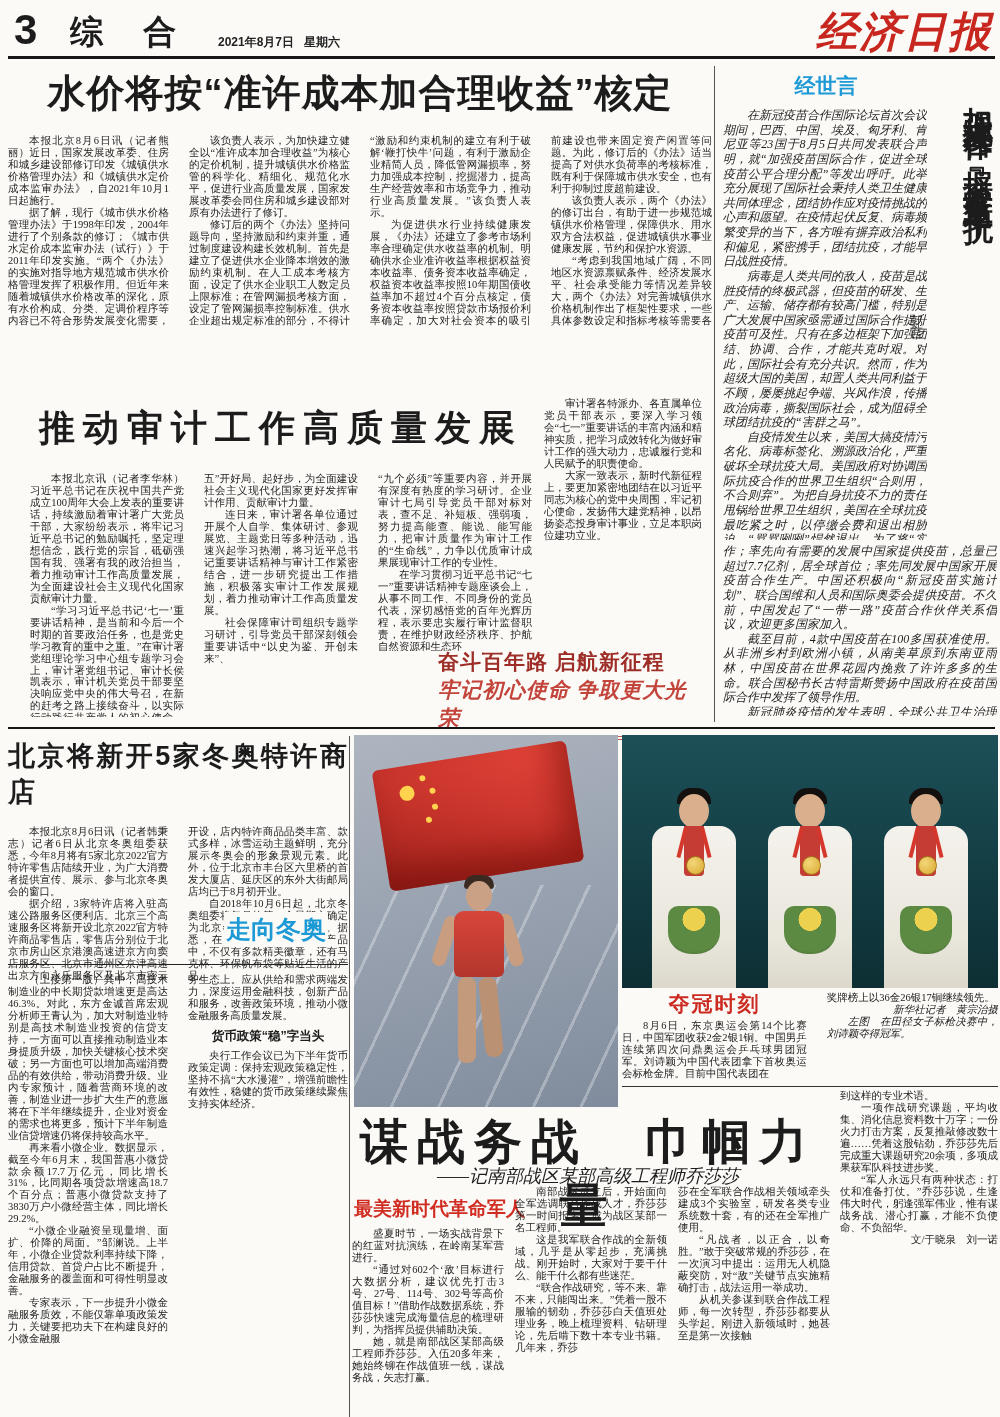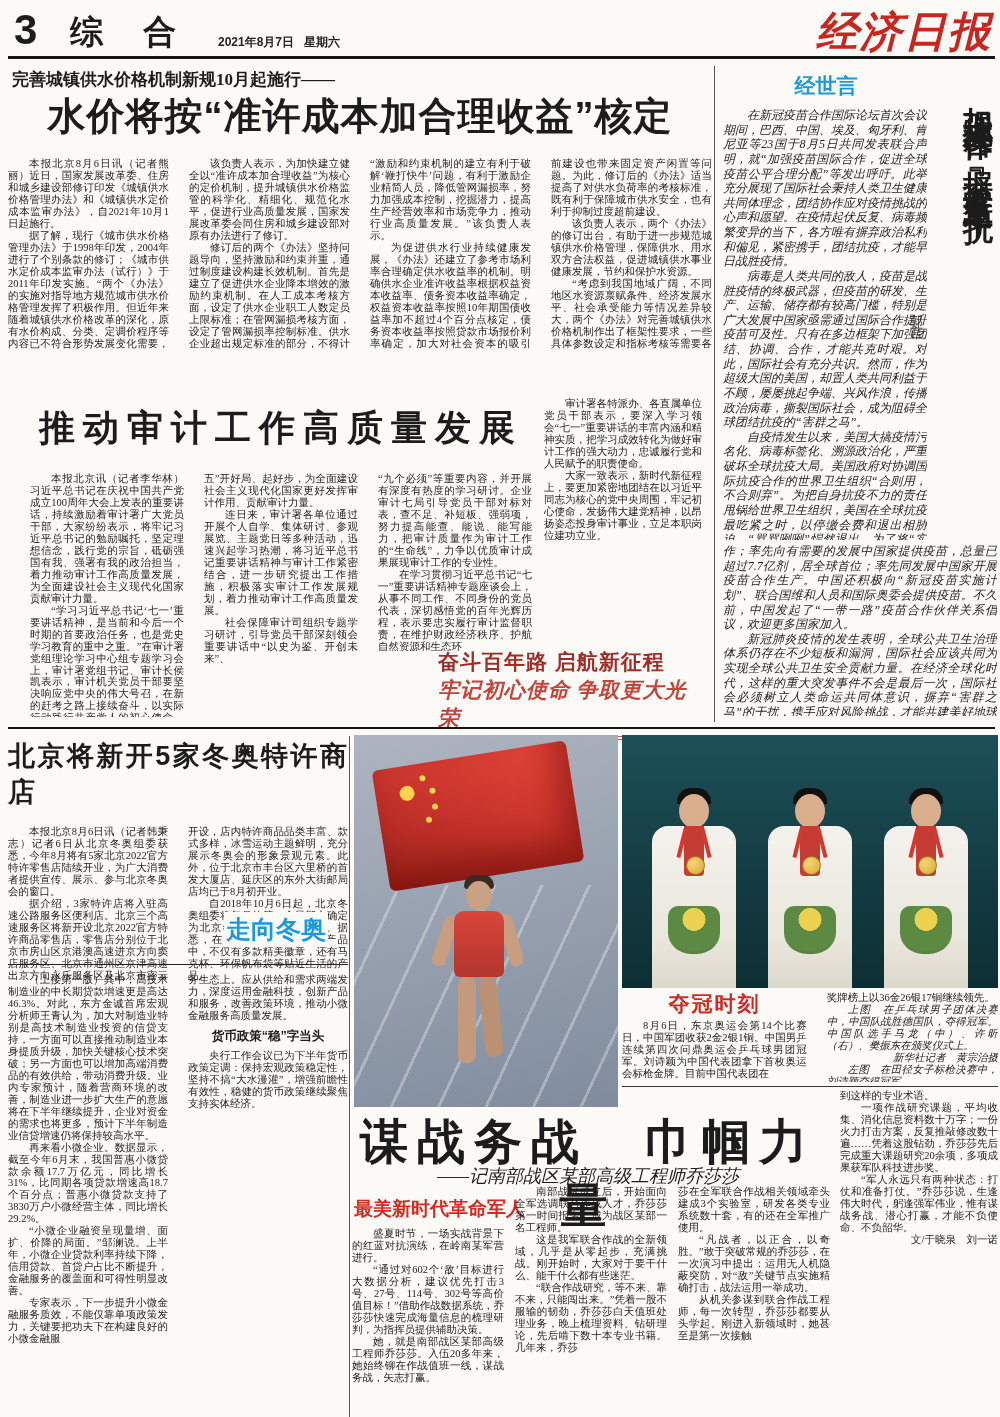--- a/index.html
+++ b/index.html
@@ -113,21 +113,20 @@
   <div class="abs pagenum">3</div>
   <div class="abs section">综 合</div>
   <div class="abs dateline">
     <span>2021年8月7日</span>&nbsp;&nbsp;
     <span>星期六</span>
   </div>
   <div class="abs brand">经济日报</div>
   <div class="abs rule rule-mast"></div>
 
   <div class="abs water">
-    <div class="eyebrow">完善城镇供水价格机制新规10月起施行——</div>
     <div class="water-headline">水价将按“准许成本加合理收益”核定</div>
     <div class="cols bodytext">
       <div class="c">
           <p>本报北京8月6日讯（记者熊丽）近日，国家发展改革委、住房和城乡建设部修订印发《城镇供水价格管理办法》和《城镇供水定价成本监审办法》，自2021年10月1日起施行。</p>
           <p>据了解，现行《城市供水价格管理办法》于1998年印发，2004年进行了个别条款的修订；《城市供水定价成本监审办法（试行）》于2011年印发实施。“两个《办法》的实施对指导地方规范城市供水价格管理发挥了积极作用。但近年来随着城镇供水价格改革的深化，原有水价构成、分类、定调价程序等内容已不符合形势发展变化需要，特别是在供水垄断环节价格监管方面，需要提出更为明晰的定价方法。”国家发展改革委有关负责人表示。</p>
         </div>
       <div class="c">
           <p>该负责人表示，为加快建立健全以“准许成本加合理收益”为核心的定价机制，提升城镇供水价格监管的科学化、精细化、规范化水平，促进行业高质量发展，国家发展改革委会同住房和城乡建设部对原有办法进行了修订。</p>
           <p>修订后的两个《办法》坚持问题导向，坚持激励和约束并重，通过制度建设构建长效机制。首先是建立了促进供水企业降本增效的激励约束机制。在人工成本考核方面，设定了供水企业职工人数定员上限标准；在管网漏损考核方面，设定了管网漏损率控制标准。供水企业超出规定标准的部分，不得计入供水定价成本；低于规定标准的，按规定标准计算。</p>
         </div>
@@ -148,20 +147,21 @@
 
   <div class="abs jsy">
     <div class="jsy-title">经世言</div>
     <div class="jsy-top bodytext kai">
         <p>在新冠疫苗合作国际论坛首次会议期间，巴西、中国、埃及、匈牙利、肯尼亚等23国于8月5日共同发表联合声明，就“加强疫苗国际合作，促进全球疫苗公平合理分配”等发出呼吁。此举充分展现了国际社会秉持人类卫生健康共同体理念，团结协作应对疫情挑战的心声和愿望。在疫情起伏反复、病毒频繁变异的当下，各方唯有摒弃政治私利和偏见，紧密携手，团结抗疫，才能早日战胜疫情。</p>
         <p>病毒是人类共同的敌人，疫苗是战胜疫情的终极武器，但疫苗的研发、生产、运输、储存都有较高门槛，特别是广大发展中国家亟需通过国际合作提升疫苗可及性。只有在多边框架下加强团结、协调、合作，才能共克时艰。对此，国际社会有充分共识。然而，作为超级大国的美国，却置人类共同利益于不顾，屡屡挑起争端、兴风作浪，传播政治病毒，撕裂国际社会，成为阻碍全球团结抗疫的“害群之马”。</p>
         <p>自疫情发生以来，美国大搞疫情污名化、病毒标签化、溯源政治化，严重破坏全球抗疫大局。美国政府对协调国际抗疫合作的世界卫生组织“合则用，不合则弃”。为把自身抗疫不力的责任甩锅给世界卫生组织，美国在全球抗疫最吃紧之时，以停缴会费和退出相胁迫，“骂骂咧咧”悍然退出。为了将“实验室泄漏论”的帽子强加给中国，重新加入世卫组织的美国现政府频频表示“支持”第二阶段溯源工作计划。而这份缺乏科学与客观的计划本身就是美国企图在某些重要议题和项目上胁迫世卫组织的例证。近70个国家纷纷通过致函世卫组织总干事、发表声明、照会等方式反对溯源问题政治化，支持中国—世卫组织溯源联合研究报告。</p>
       </div>
     <div class="jsy-bottom bodytext kai cont">
         <p>作；率先向有需要的发展中国家提供疫苗，总量已超过7.7亿剂，居全球首位；率先同发展中国家开展疫苗合作生产。中国还积极向“新冠疫苗实施计划”、联合国维和人员和国际奥委会提供疫苗。不久前，中国发起了“一带一路”疫苗合作伙伴关系倡议，欢迎更多国家加入。</p>
+        <p>截至目前，4款中国疫苗在100多国获准使用。从非洲乡村到欧洲小镇，从南美草原到东南亚雨林，中国疫苗在世界花园内挽救了许许多多的生命。联合国秘书长古特雷斯赞扬中国政府在疫苗国际合作中发挥了领导作用。</p>
         <p>新冠肺炎疫情的发生表明，全球公共卫生治理体系仍存在不少短板和漏洞，国际社会应该共同为实现全球公共卫生安全贡献力量。在经济全球化时代，这样的重大突发事件不会是最后一次，国际社会必须树立人类命运共同体意识，摒弃“害群之马”的干扰，携手应对风险挑战，才能共建美好地球家园。</p>
       </div>
     <div class="jsy-vert">加强抗疫合作　摒弃『害群之马』干扰</div>
     <div class="jsy-byline">郭言</div>
   </div>
 
   <div class="abs audit">
     <div class="audit-main">
       <div class="audit-headline">推动审计工作高质量发展</div>
       <div class="cols bodytext">
@@ -282,21 +282,20 @@
     </div>
   </div>
 
   <div class="abs capbox bodytext">
     <div class="cap-l">
       <div class="cap-title">夺冠时刻</div>
       <p>8月6日，东京奥运会第14个比赛日，中国军团收获2金2银1铜。中国男乒连续第四次问鼎奥运会乒乓球男团冠军。刘诗颖为中国代表团拿下首枚奥运会标枪金牌。目前中国代表团在</p>
     </div>
     <div class="cap-r">
       <p style="text-indent:0">奖牌榜上以36金26银17铜继续领先。</p>
-      <p class="kai">上图　在乒乓球男子团体决赛中，中国队战胜德国队，夺得冠军。中国队选手马龙（中）、许昕（右）、樊振东在颁奖仪式上。</p>
       <p class="kai credit">新华社记者　黄宗治摄</p>
       <p class="kai">左图　在田径女子标枪决赛中，刘诗颖夺得冠军。</p>
 
     </div>
   </div>
   <div class="abs rule-cap"></div>
 
   <div class="abs qiao">
     <div class="qiao-headline">谋战务战　巾帼力量</div>
     <div class="qiao-sub">——记南部战区某部高级工程师乔莎莎</div>

